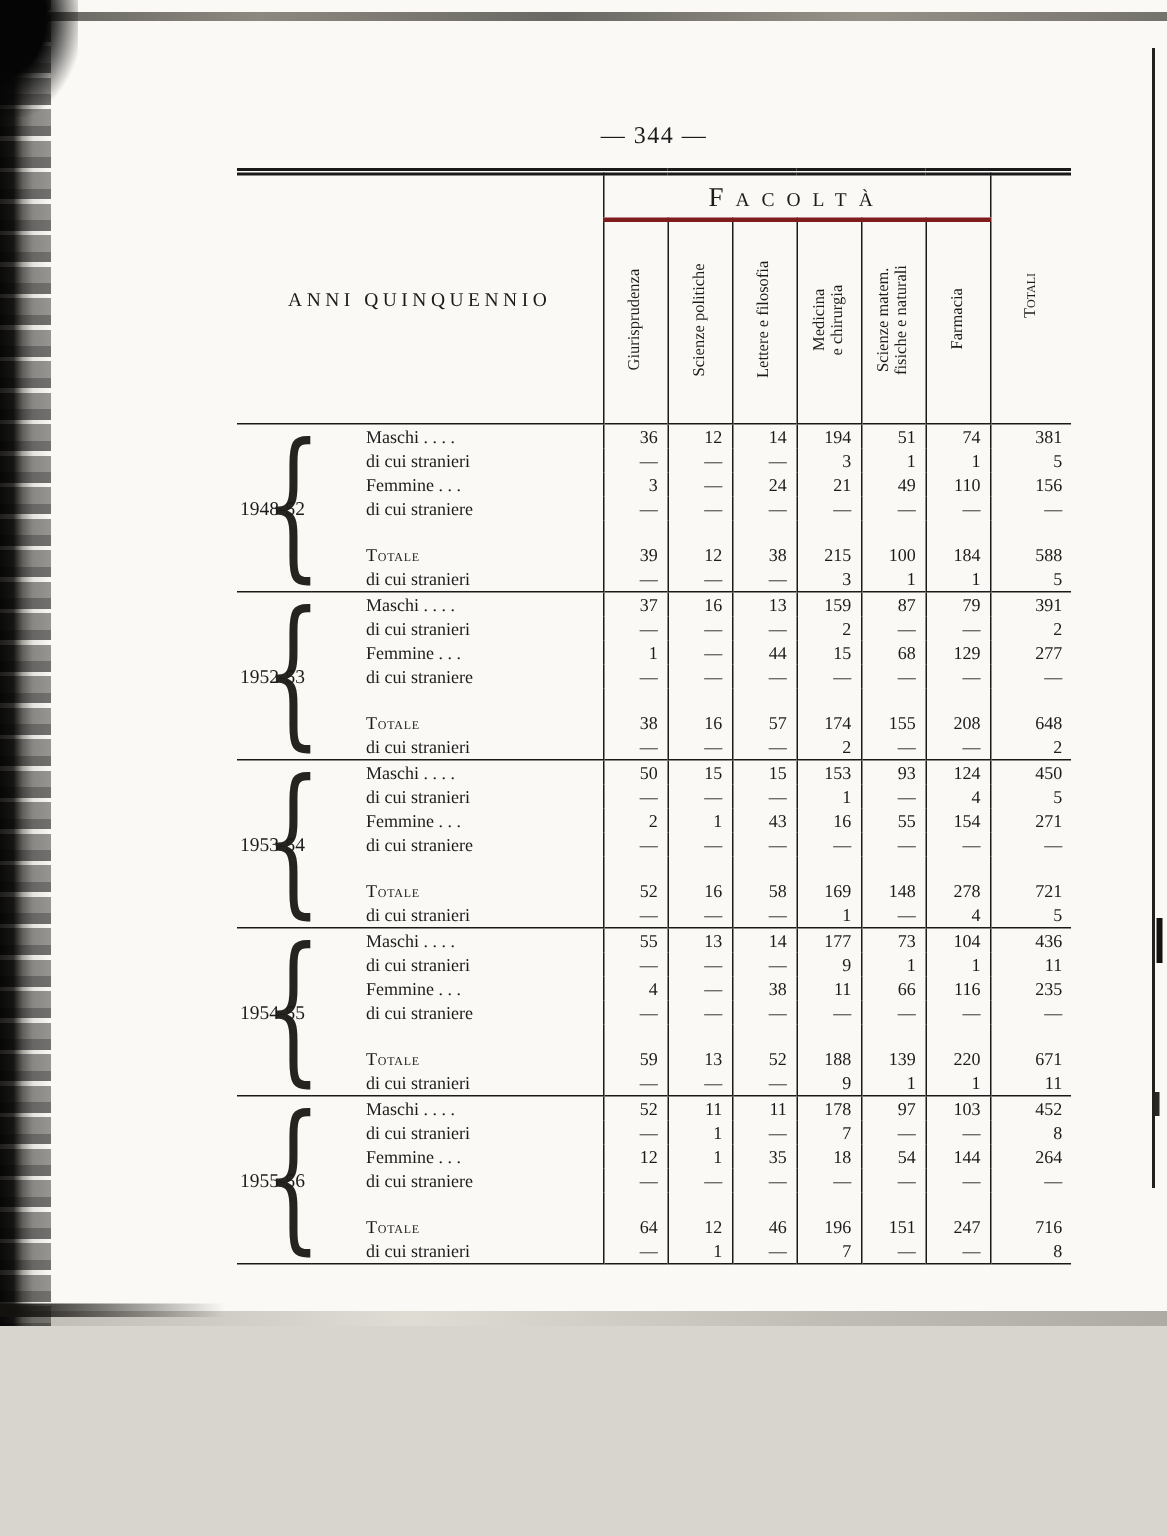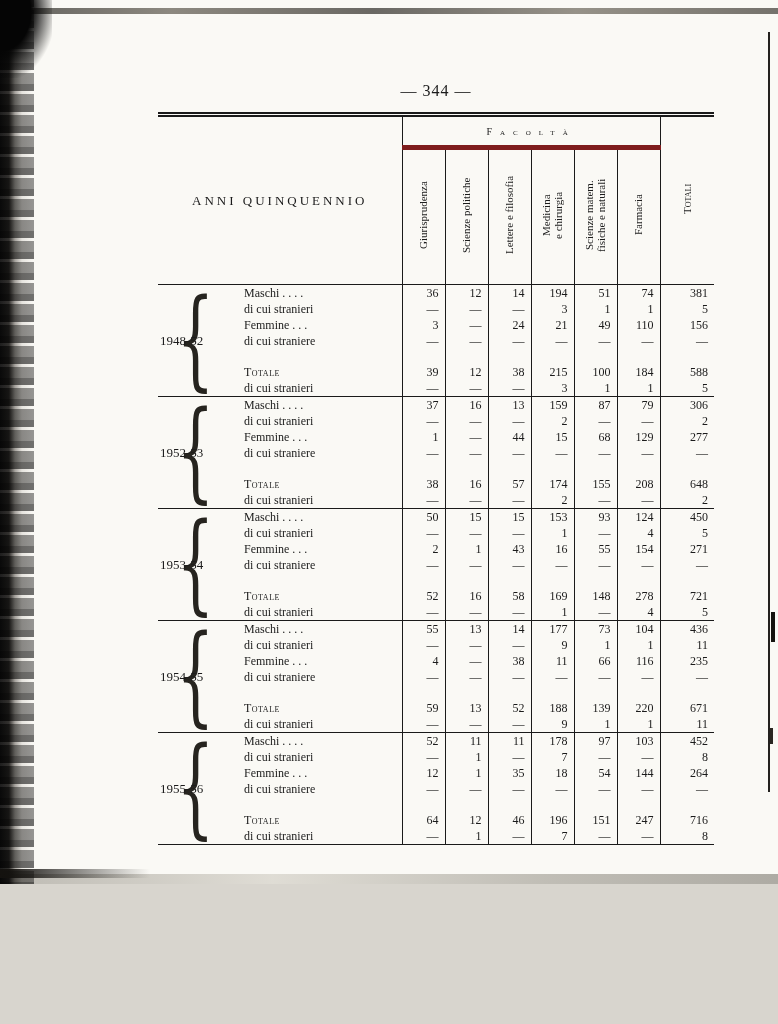--- a/index.html
+++ b/index.html
@@ -44,22 +44,22 @@
 
   
   table.main {
     margin-top:12px; border-collapse:collapse; table-layout:fixed; width:556px;
     border-top:5px double #1a1a1a; border-bottom:1px solid #1a1a1a;
   }
   thead { border-bottom:1px solid #1a1a1a; }
   th { font-weight:normal; }
   .th-anni { font-size:13px; letter-spacing:3px; text-align:center; vertical-align:middle; }
   .th-fac {
-    border-left:1px solid #1a1a1a; border-bottom:5px solid #7f1d1d;
-    font-variant:small-caps; font-size:10px; letter-spacing:8px; text-align:center; height:26px;
+    border-left:1px solid #1a1a1a; border-bottom:3px solid #7f1d1d;
+    font-variant:small-caps; font-size:18px; letter-spacing:8px; text-align:center; height:26px;
   }
   .vh { border-left:1px solid #1a1a1a; height:128px; text-align:center; vertical-align:middle; padding:3px 0; }
   .vtext {
     display:inline-block; writing-mode:vertical-rl; transform:rotate(180deg);
     white-space:pre-line; font-size:11px; line-height:1.12; height:120px;
   }
   .sc { font-variant:small-caps; }
 
   tbody.group { border-top:1px solid #1a1a1a; }
   td { font-size:12px; height:16px; padding:0 3px; vertical-align:bottom; }
@@ -202,21 +202,21 @@
         <tbody class="group">
           <tr>
             <td rowspan="7" class="year-cell"><span class="year-text">1952-53</span><span class="brace">{</span></td>
             <td class="lbl left">Maschi .  .  .  .</td>
             <td class="val">37</td>
             <td class="val">16</td>
             <td class="val">13</td>
             <td class="val">159</td>
             <td class="val">87</td>
             <td class="val">79</td>
-            <td class="val">306</td>
+            <td class="val">391</td>
           </tr>
           <tr>
             <td class="lbl right">di cui stranieri</td>
             <td class="val">—</td>
             <td class="val">—</td>
             <td class="val">—</td>
             <td class="val">2</td>
             <td class="val">—</td>
             <td class="val">—</td>
             <td class="val">2</td>

